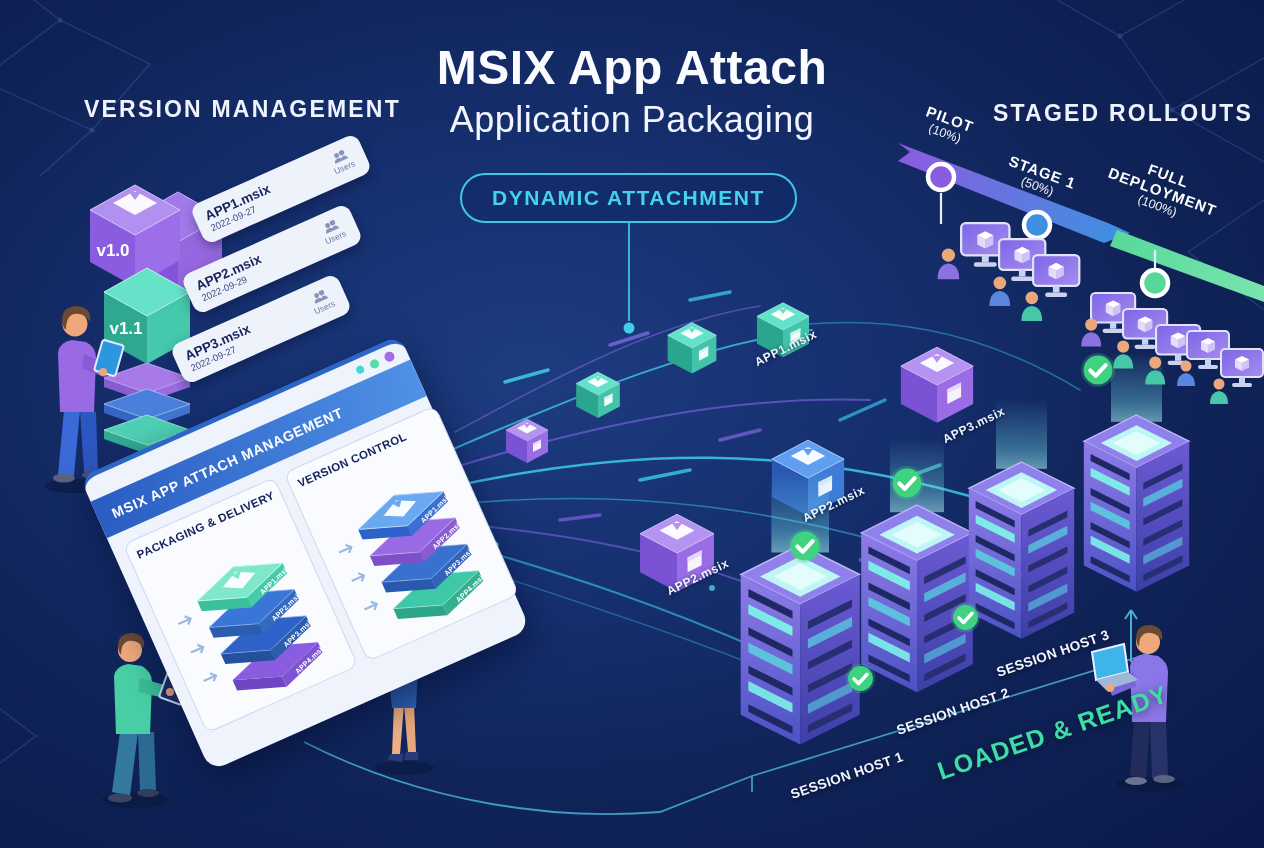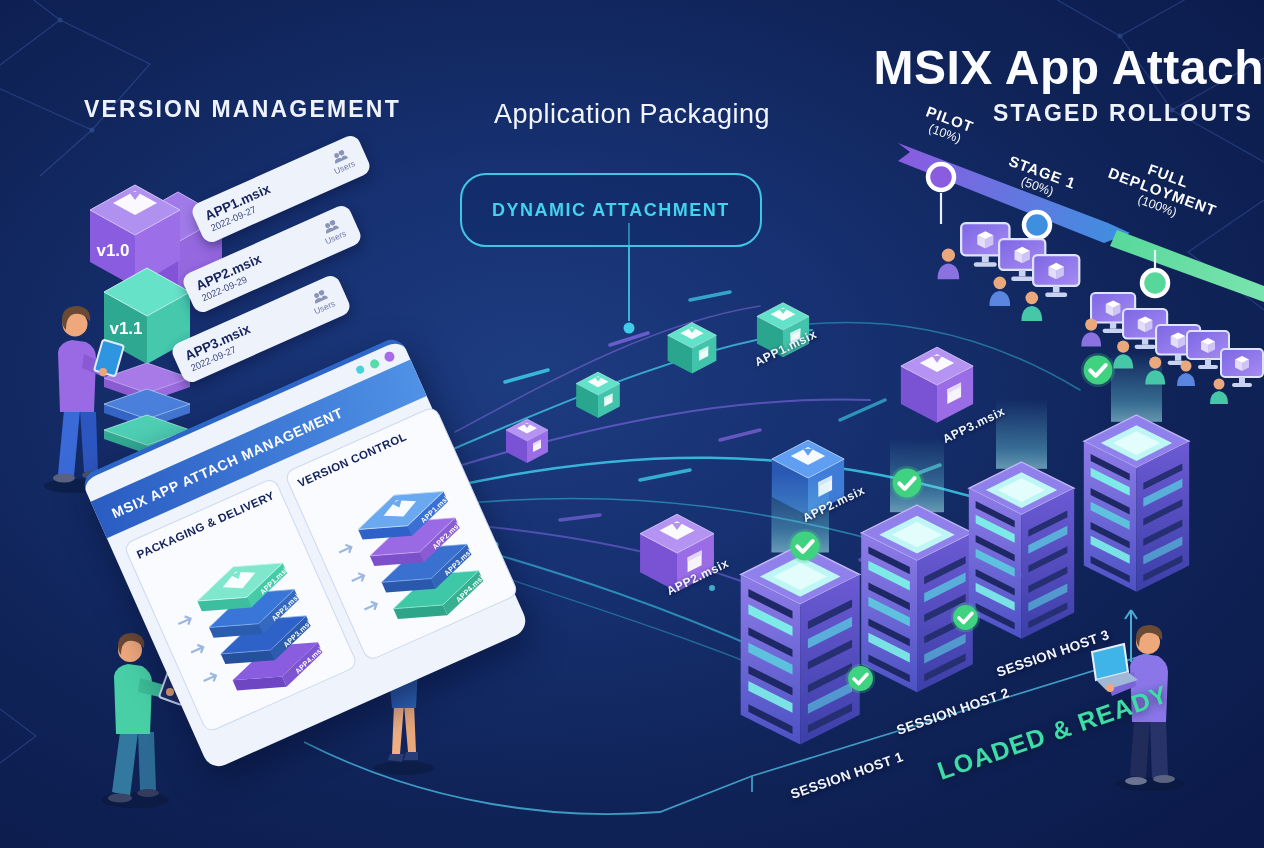--- a/index.html
+++ b/index.html
@@ -4,25 +4,25 @@
 <style>
   html,body{margin:0;padding:0;background:#081540;}
   #stage{
     position:relative;width:1264px;height:848px;overflow:hidden;
     font-family:"Liberation Sans","DejaVu Sans",sans-serif;
     background:radial-gradient(ellipse 980px 640px at 42% 44%, #1d3c80 0%, #163070 34%, #102459 64%, #0b1a4a 100%);
   }
   .abs{position:absolute;}
   svg{display:block;}
   .section-heading{color:#eef3ff;font-weight:800;font-size:23px;letter-spacing:2.2px;white-space:nowrap;}
-  .main-title{left:0;top:40px;width:100%;text-align:right;color:#fbfcff;font-size:48px;font-weight:800;letter-spacing:.5px;}
-  .sub-title{left:0;top:99px;width:100%;text-align:center;color:#f2f5ff;font-size:27px;font-weight:500;letter-spacing:.5px;}
+  .main-title{left:0;top:40px;width:100%;text-align:center;color:#fbfcff;font-size:48px;font-weight:800;letter-spacing:.5px;}
+  .sub-title{left:0;top:99px;width:100%;text-align:center;color:#f2f5ff;font-size:36px;font-weight:500;letter-spacing:.5px;}
   .pill{
-    left:460px;top:173px;height:46px;line-height:46px;padding:12px 30px;border-radius:26px;
-    border:2.5px solid #40c6e4;color:#45d2ec;font-size:18px;font-weight:700;letter-spacing:1.5px;
+    left:460px;top:173px;height:46px;line-height:46px;padding:0 30px;border-radius:26px;
+    border:2.5px solid #40c6e4;color:#45d2ec;font-size:21px;font-weight:700;letter-spacing:1.5px;
     background:rgba(12,38,95,.35);white-space:nowrap;
   }
   
   .file-row{
     width:182px;height:42px;border-radius:10px;background:#eef2fb;
     box-shadow:0 5px 12px rgba(8,18,60,.45);
     display:flex;align-items:center;justify-content:space-between;
     padding:0 9px 0 11px;box-sizing:border-box;transform:rotate(-24deg);
   }
   .file-name{font-size:13.5px;font-weight:800;color:#16245c;line-height:15px;white-space:nowrap;}

